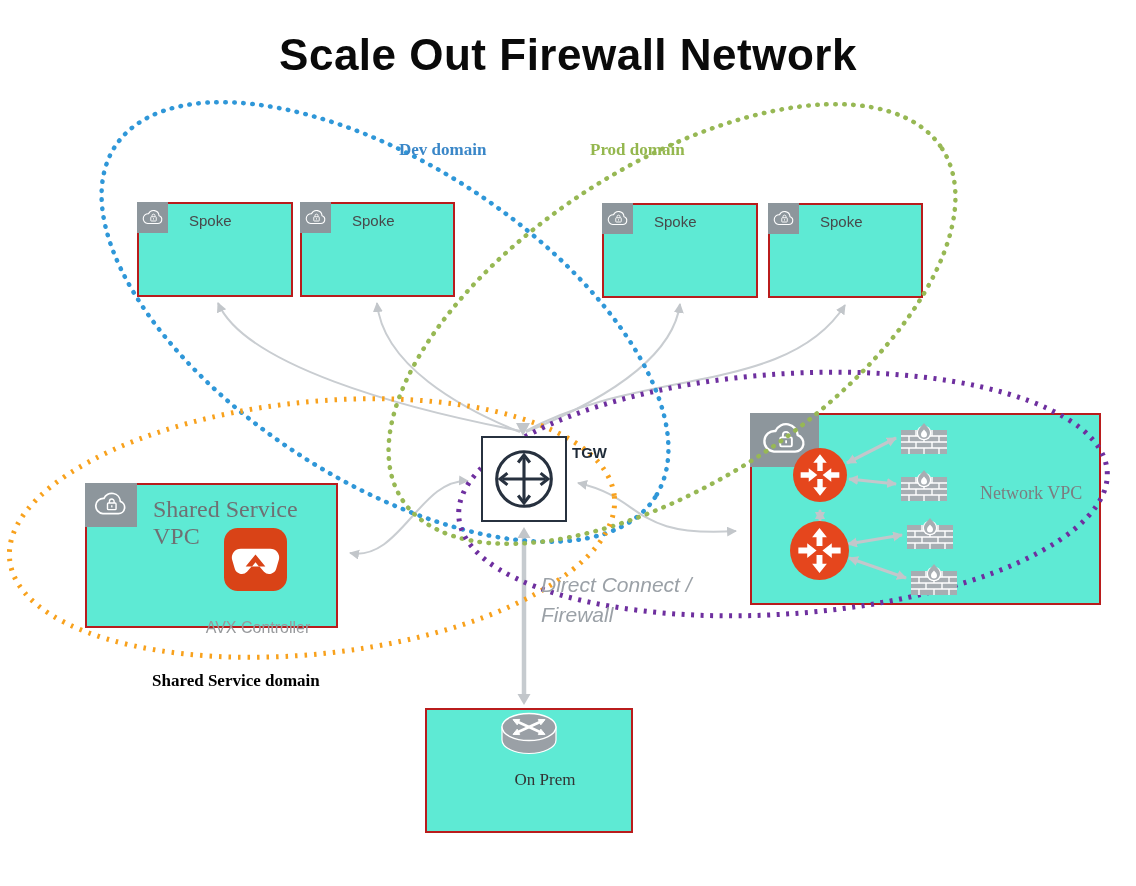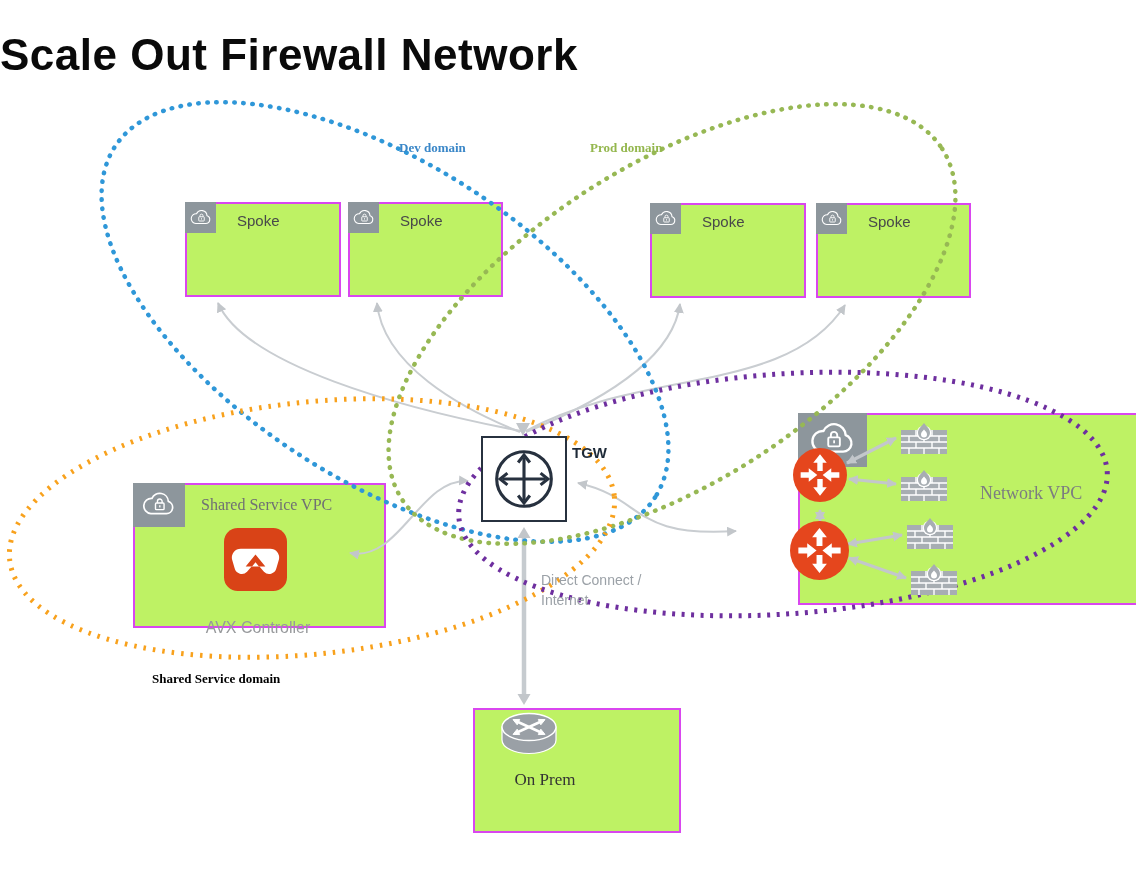--- a/index.html
+++ b/index.html
@@ -1,32 +1,32 @@
 <!DOCTYPE html>
 <html><head>
 <meta charset="utf-8">
 <style>
   html,body{margin:0;padding:0;background:#ffffff;}
   .canvas{position:relative;width:1136px;height:886px;background:#ffffff;overflow:hidden;
           font-family:"Liberation Sans",sans-serif;}
-  .title{position:absolute;left:0;right:0;top:30px;
+  .title{position:absolute;left:0;right:0;top:30px;text-align:center;
          font-size:44px;font-weight:600;color:#0a0a0a;letter-spacing:0.5px;}
   
-  .nodebox{position:absolute;background:#bef264;border:2px solid #d946ef;box-sizing:border-box;z-index:1;margin-left:48px;}
+  .nodebox{position:absolute;background:#5eead4;border:2px solid #b91c1c;box-sizing:border-box;z-index:1;}
   .tab{position:absolute;left:-2px;top:-2px;background:#8d969c;display:flex;align-items:center;justify-content:center;}
   .spoke-label{position:absolute;left:50px;top:8px;font-size:15px;color:#48484a;}
   .serif-label{font-family:"Liberation Serif",serif;color:#6f7073;}
-  .ss-title{position:absolute;left:66px;top:11px;font-size:16px;}
+  .ss-title{position:absolute;left:66px;top:11px;font-size:24px;}
   .sec-title{position:absolute;left:980px;top:483px;font-size:18px;color:#7c7d80;z-index:5;font-family:"Liberation Serif",serif;}
   .onprem-label{position:absolute;left:425px;top:770px;width:240px;text-align:center;font-size:17px;color:#333333;
                 font-family:"Liberation Serif",serif;z-index:5;}
   .avx-label{position:absolute;left:193px;top:619px;width:130px;text-align:center;font-size:16px;color:#97999c;z-index:5;}
   .tgw-label{position:absolute;left:572px;top:444px;font-size:15px;font-weight:700;color:#1e2a38;z-index:5;}
-  .dc-label{position:absolute;left:541px;top:570px;font-size:14px;line-height:1.45;color:#9ba1a7;z-index:5;}
-  .domain-label{position:absolute;font-family:"Liberation Serif",serif;font-size:13px;font-weight:600;z-index:5;}
+  .dc-label{position:absolute;left:541px;top:570px;font-size:21px;line-height:1.45;color:#9ba1a7;z-index:5;font-style:italic;}
+  .domain-label{position:absolute;font-family:"Liberation Serif",serif;font-size:17px;font-weight:600;z-index:5;}
   .dev-label{left:399px;top:140px;color:#3a87c8;}
   .prod-label{left:554px;top:140px;color:#94b74e;margin-left:36px;}
   .shared-label{left:152px;top:671px;color:#000000;}
   .icon{position:absolute;z-index:3;}
   .overlay{position:absolute;left:0;top:0;z-index:2;pointer-events:none;}
   .tgw-box{position:absolute;left:481px;top:436px;width:86px;height:86px;background:#ffffff;
            border:2.5px solid #27313f;box-sizing:border-box;z-index:3;display:flex;align-items:center;justify-content:center;}
 </style>
 </head>
 <body>
@@ -243,16 +243,16 @@
     <svg width="60" height="47">
         <use href="#routericon"></use>
       </svg>
   </div>
 
   <div class="domain-label dev-label">Dev domain</div>
   <div class="domain-label prod-label">Prod domain</div>
   <div class="domain-label shared-label">Shared Service domain</div>
   <div class="dc-label">
     <span>Direct Connect /</span><br>
-    <span>Internet</span>
+    <span>Firewall</span>
   </div>
 
 </div>
 
 </body></html>

